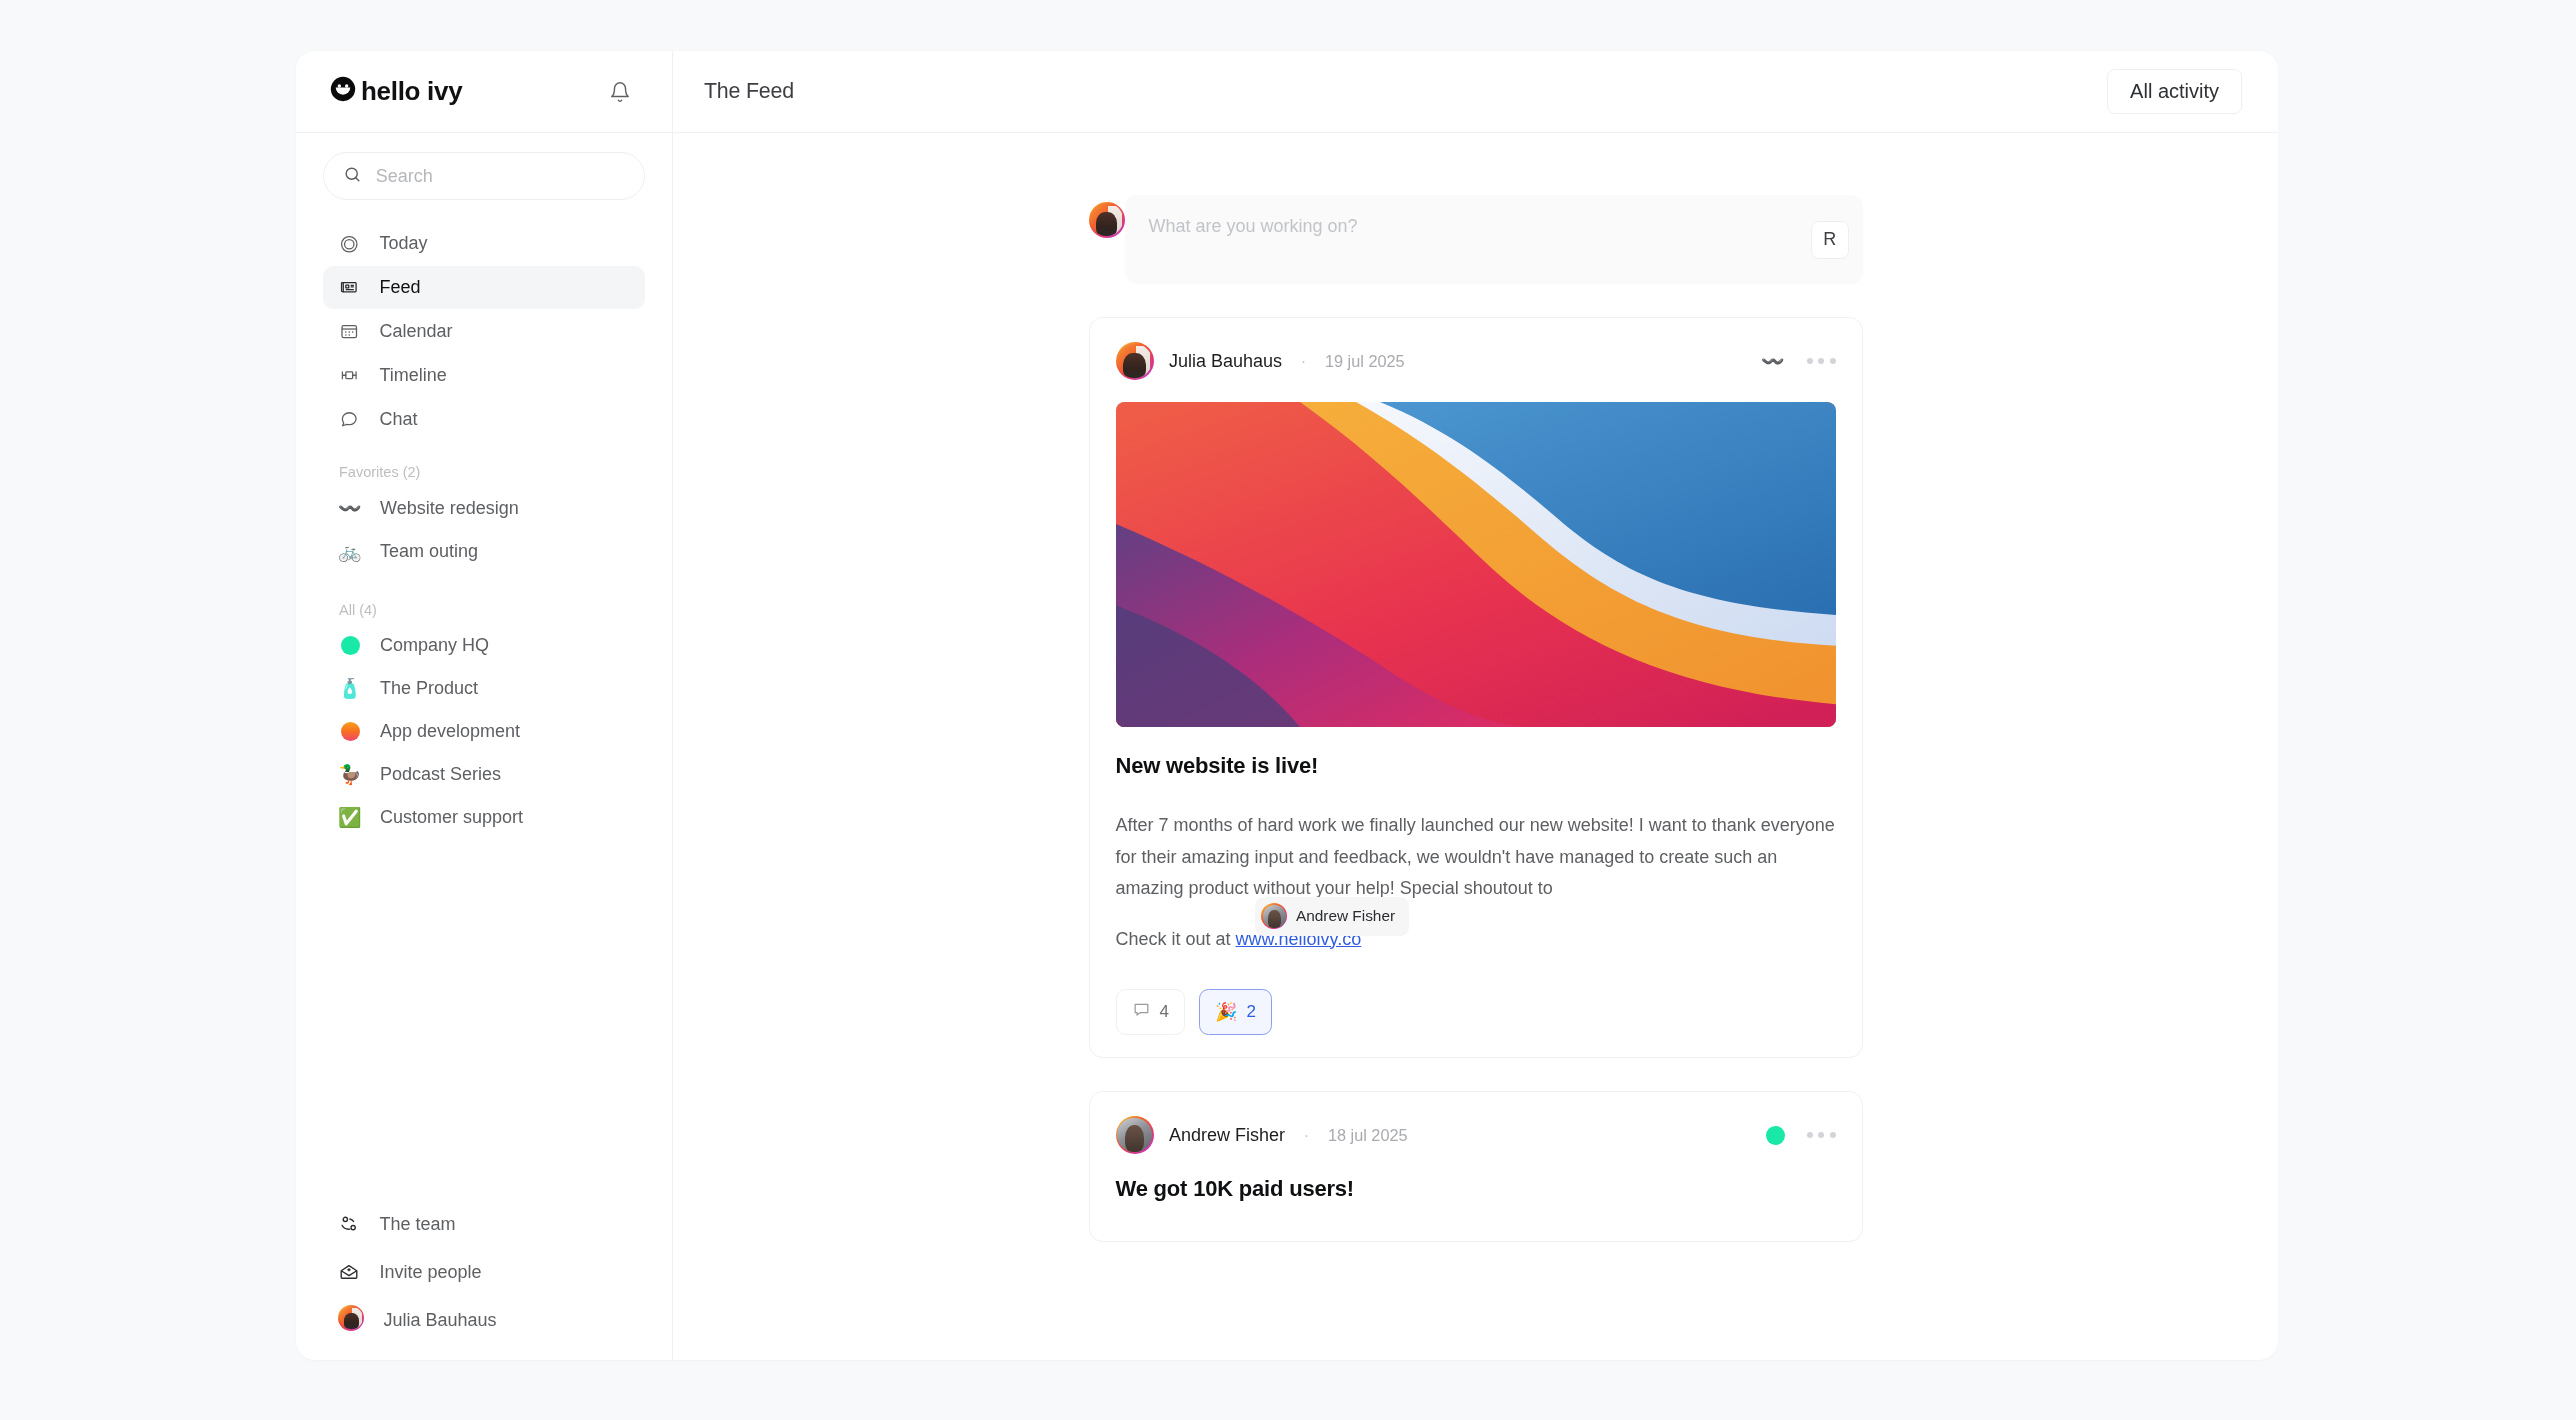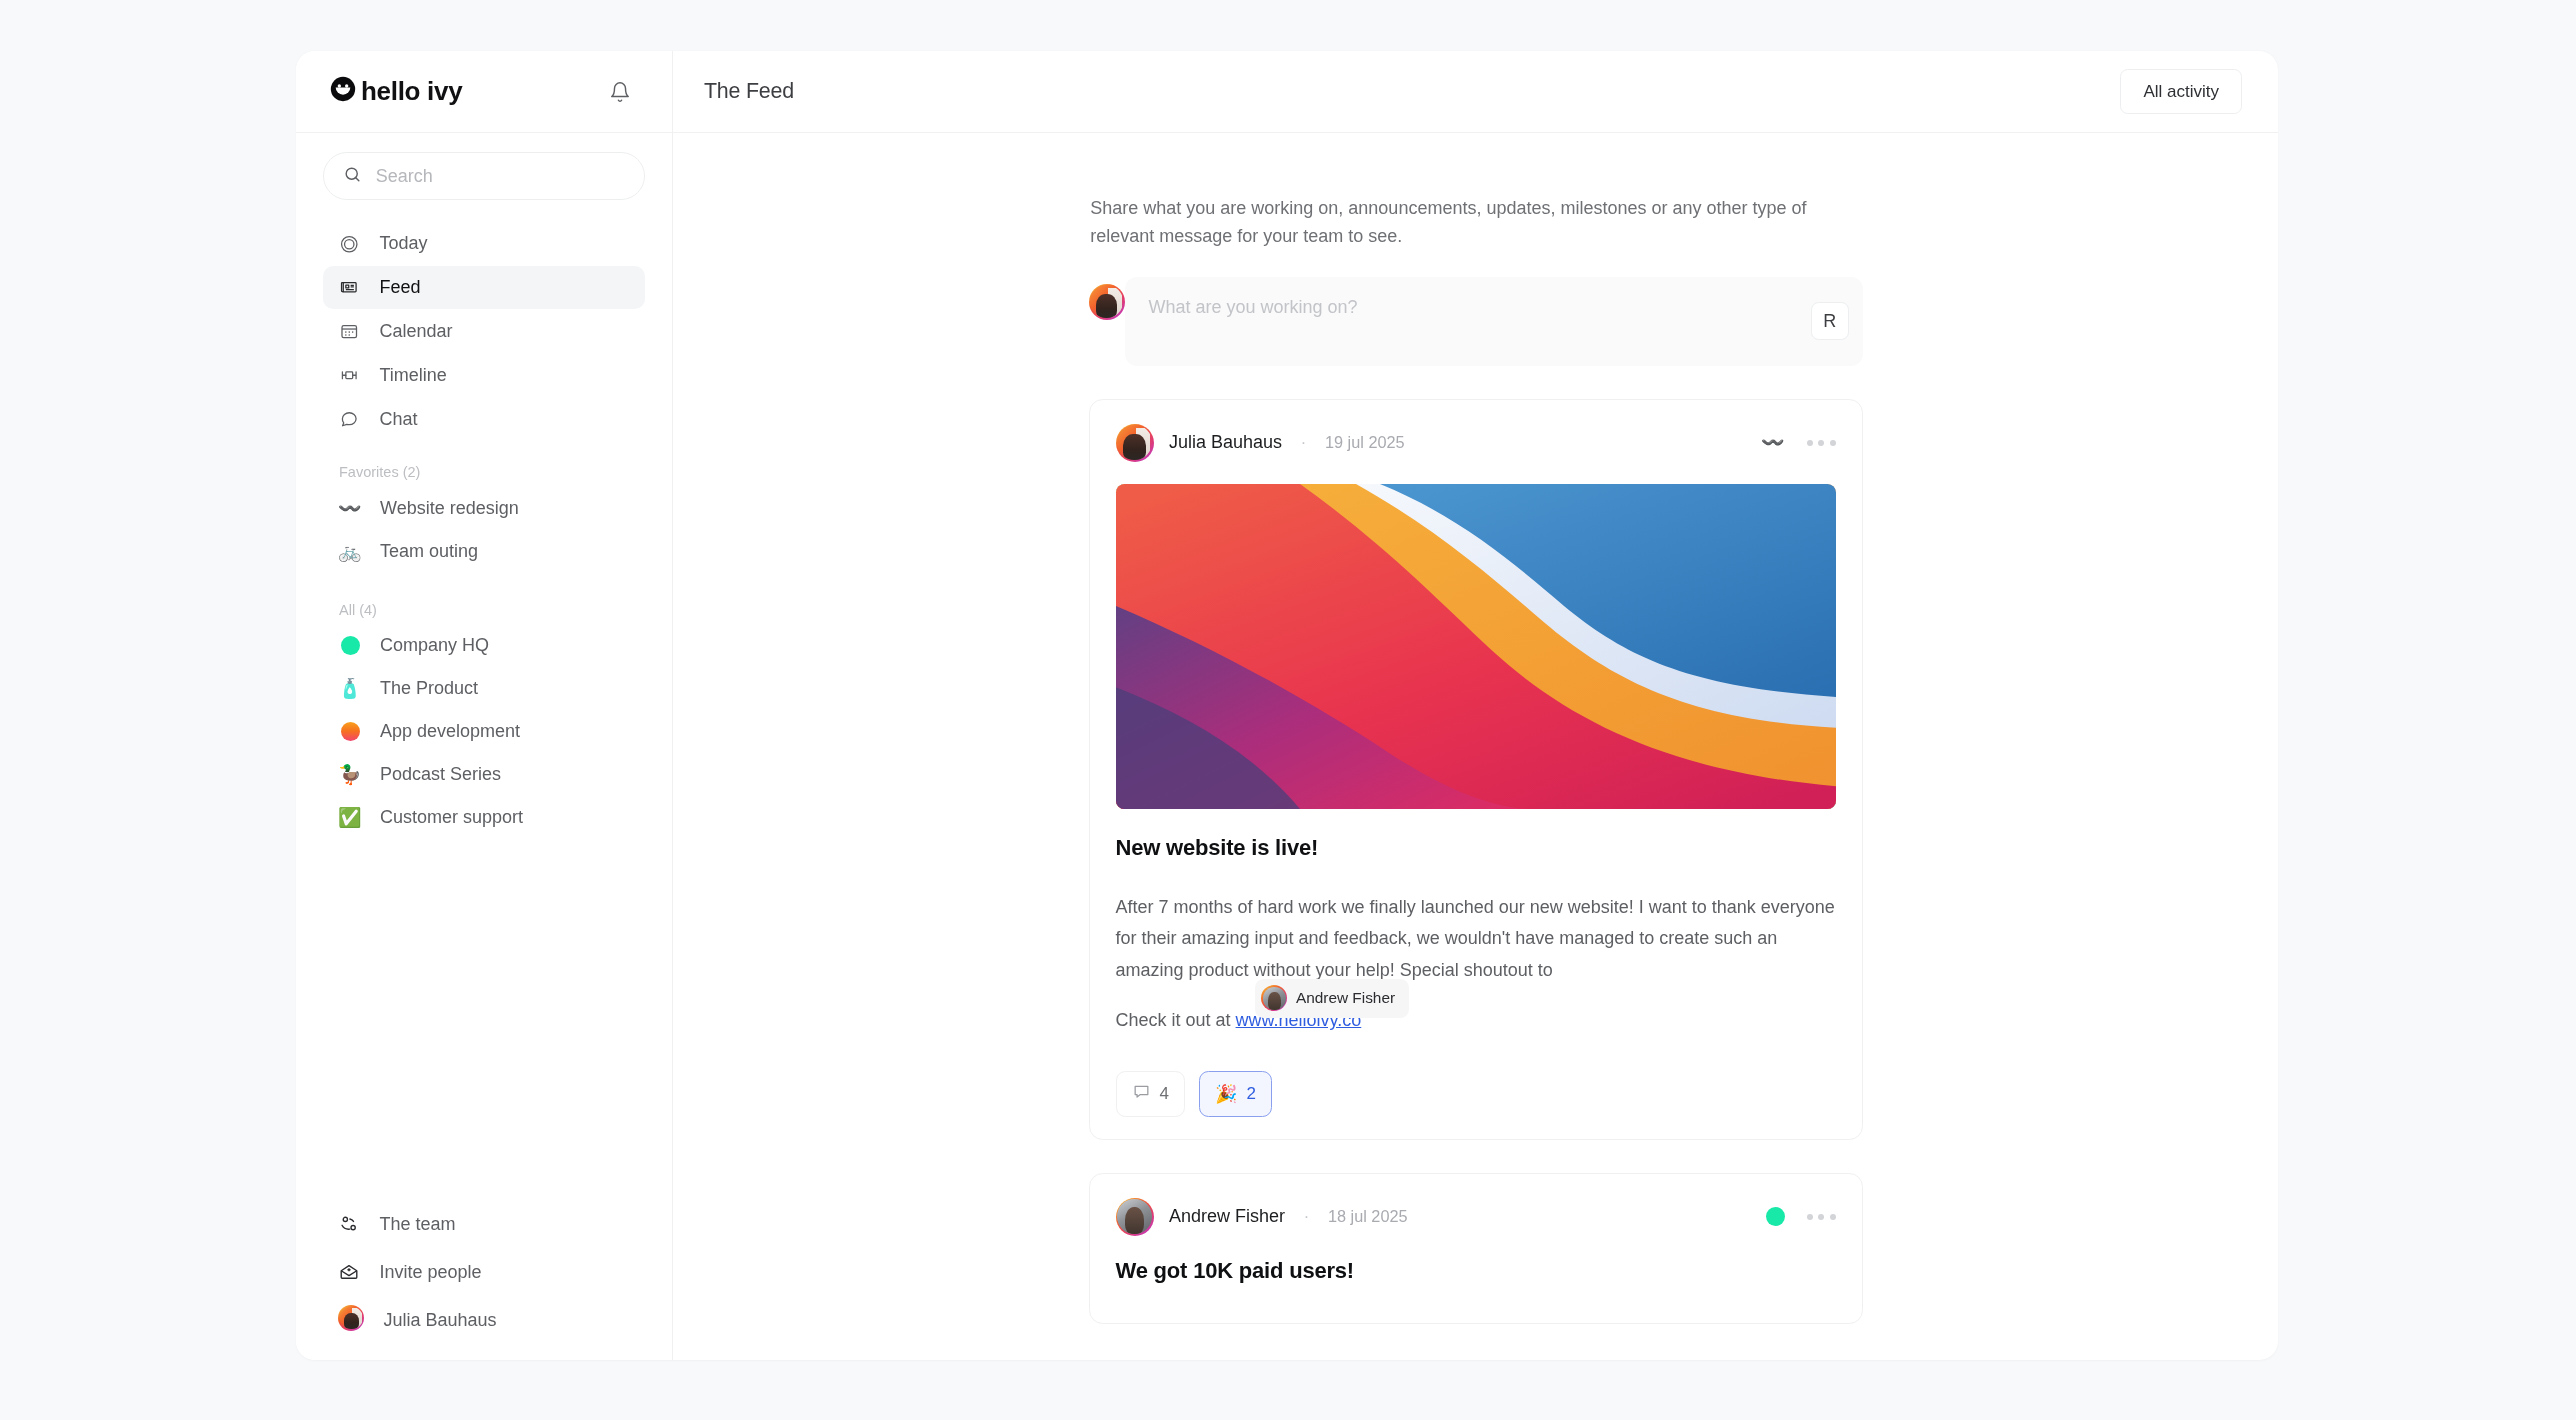--- a/index.html
+++ b/index.html
@@ -161,21 +161,21 @@
     padding: 0 36px 0 31px;
     flex: 0 0 82px;
   }
   .main-title { font-size: 21.4px; color: #3d3e42; letter-spacing: -0.2px; }
   .activity-btn {
     border: 0.9px solid #eceef0;
     border-radius: 7.7px;
     height: 45px;
     padding: 0 22px;
     display: flex; align-items: center;
-    font-size: 17px;
+    font-size: 20px;
     color: #2e3034;
     background: #fff;
     cursor: pointer;
     font-family: "Liberation Sans", sans-serif;
     text-align: right;
   }
 
   .feed-scroll {
     flex: 1;
     overflow: hidden;
@@ -496,21 +496,20 @@
   <section id="main">
 
     <div class="main-head">
       <div class="main-title">The Feed</div>
       <button class="activity-btn">All activity</button>
     </div>
 
     <div class="feed-scroll">
       <div class="feed-col">
 
-        <div class="share-note">Share what you are working on, announcements, updates, milestones or any other type of relevant message for your team to see.</div>
 
         <div class="composer-row">
           <div class="ring composer-avatar">
               <div class="av-julia"></div>
             </div>
           <div class="composer">
             <div class="ph">What are you working on?</div>
             <div class="composer-badge">R</div>
           </div>
         </div>

